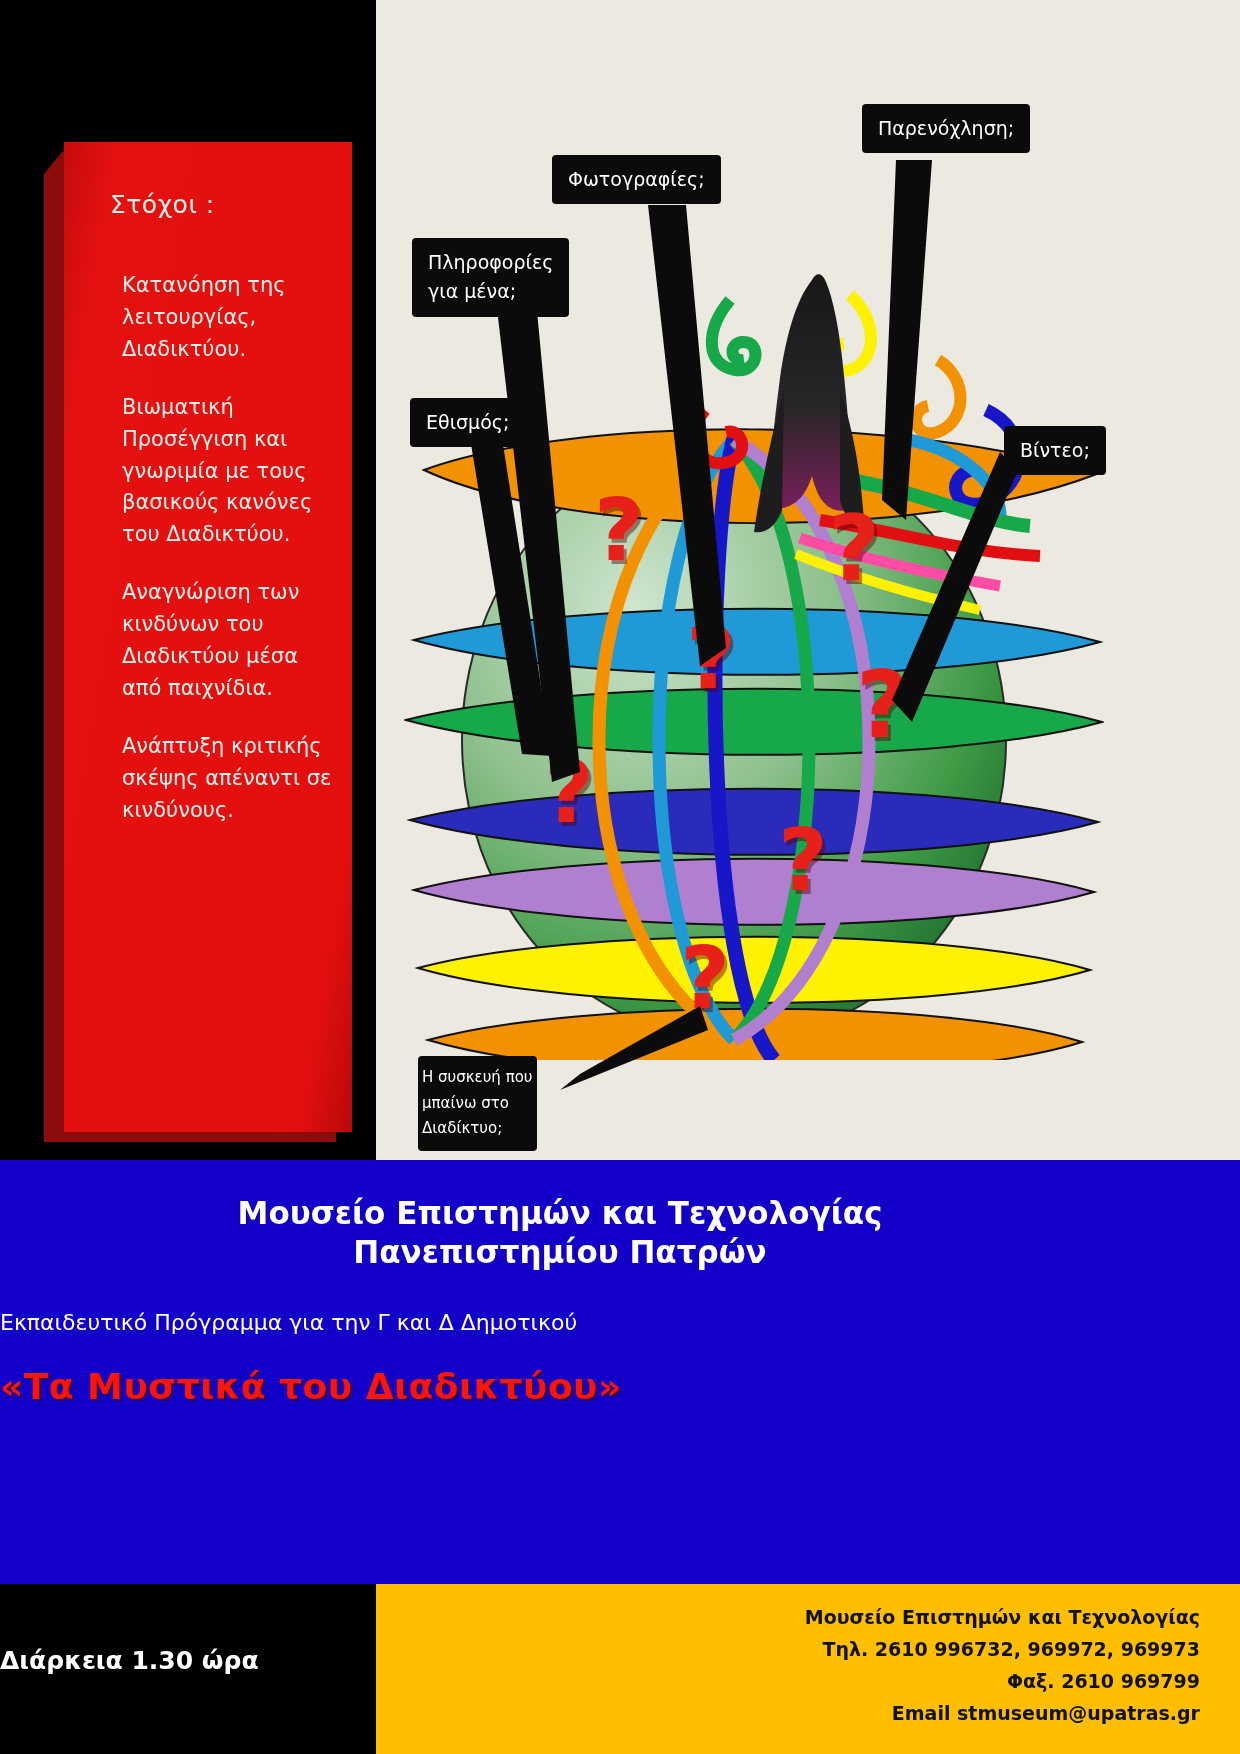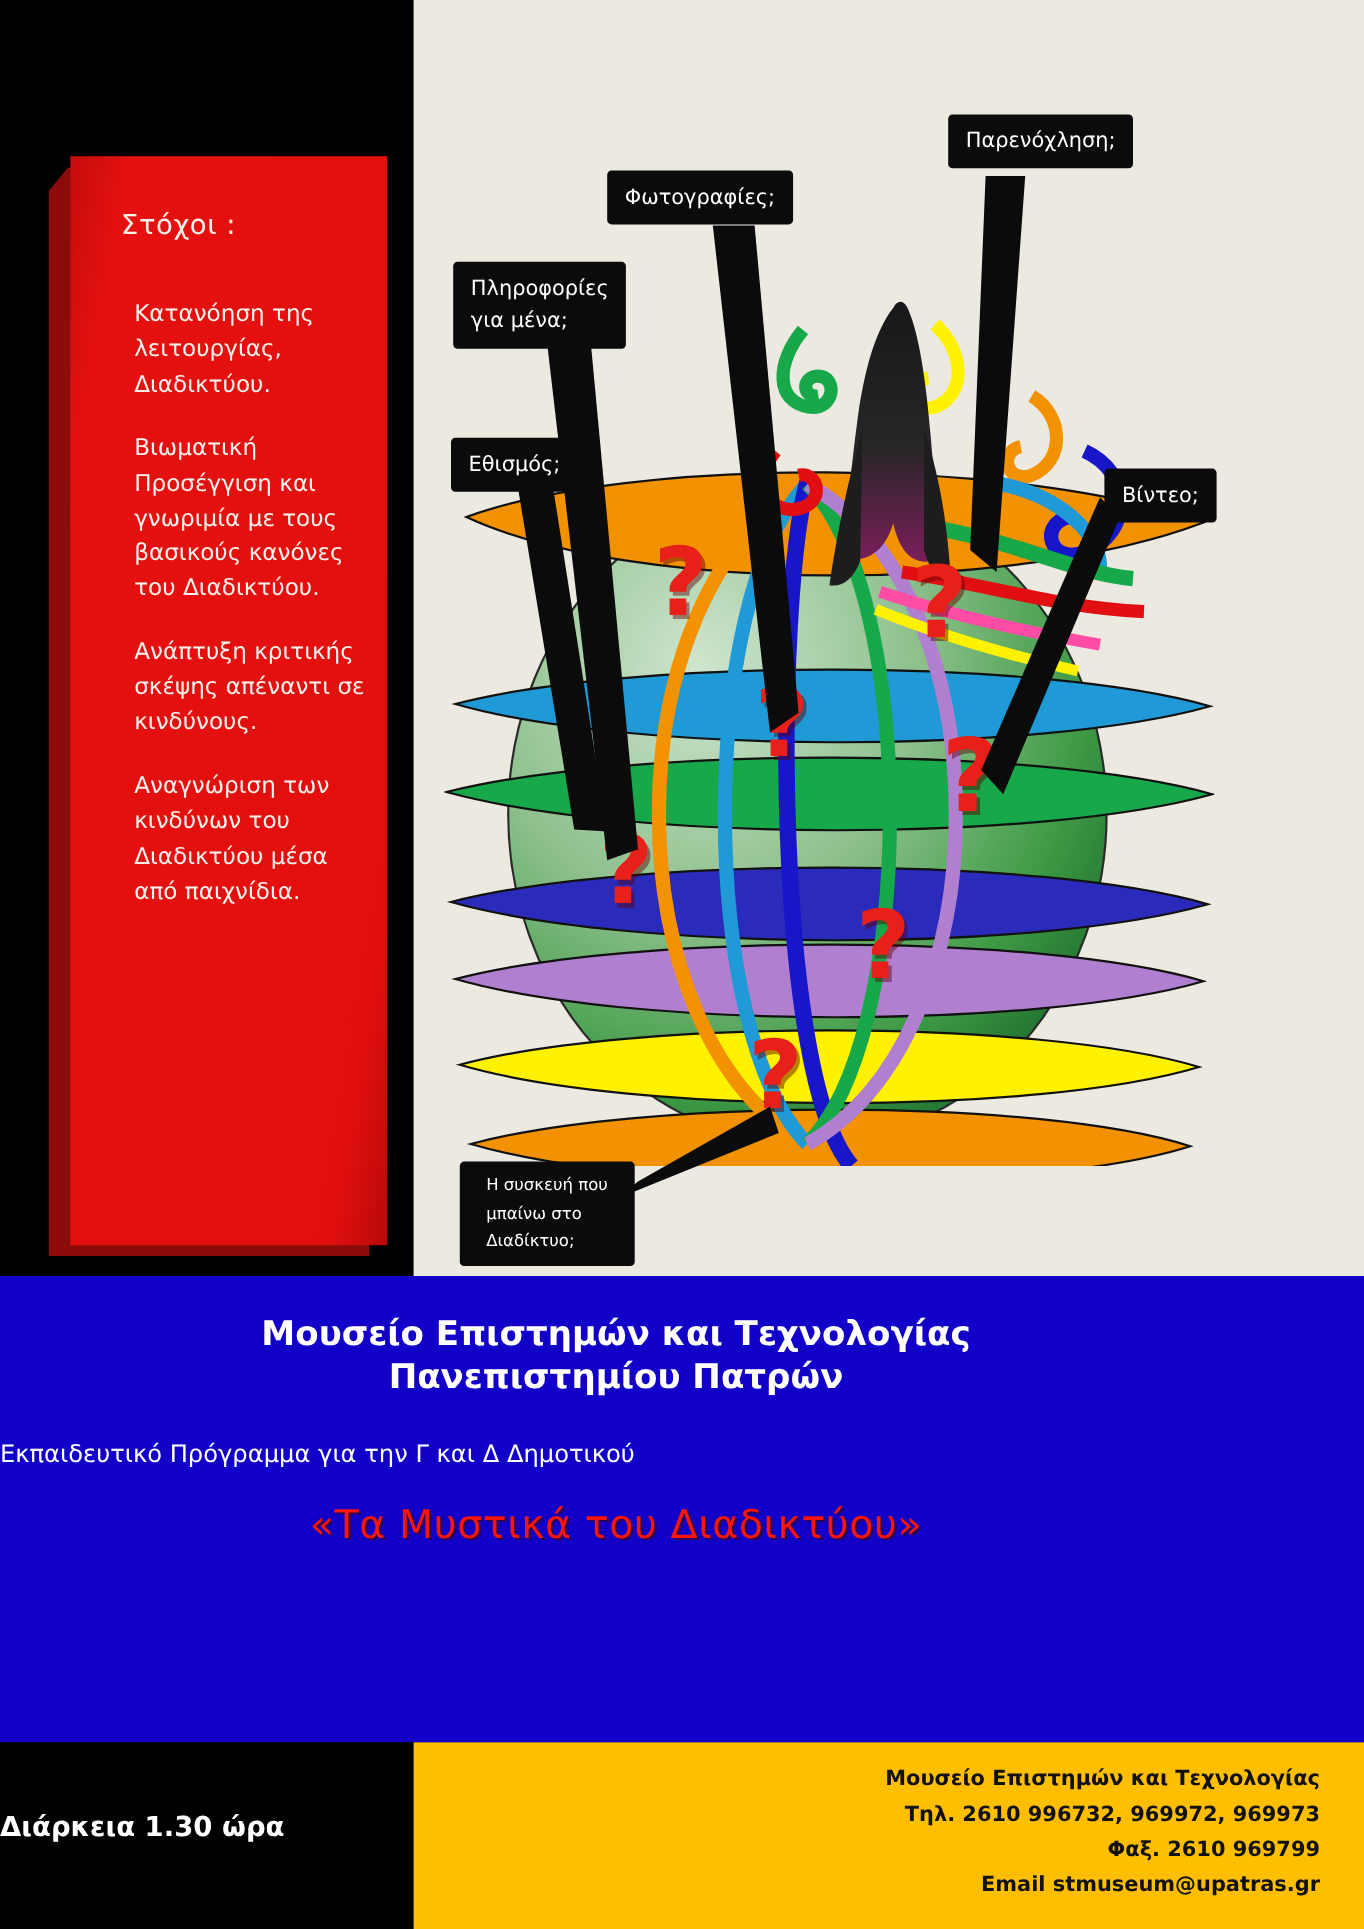--- a/index.html
+++ b/index.html
@@ -66,38 +66,38 @@
     position:absolute;
     background:#0b0b0b;
     color:#ffffff;
     border-radius:4px;
     padding:10px 16px;
     font-size:19px;
     line-height:1.55;
     white-space:pre-line;
     z-index:12;
   }
-  .bubble.small{font-size:15px;line-height:1.7;padding:9px 24px;}
+  .bubble.small{font-size:15px;line-height:1.7;padding:9px 4px;}
 
   
   .blue-band{
     position:absolute;left:0;top:1160px;width:1240px;height:424px;
     background:#1200c8;
   }
   .blue-title{
     position:absolute;left:0;top:34px;width:1120px;
     text-align:center;color:#fff;font-size:31px;font-weight:bold;line-height:1.25;
   }
   .blue-sub{
     position:absolute;left:0;top:150px;width:1120px;
     text-align:left;color:#fff;font-size:22px;
   }
   .blue-red-title{
     position:absolute;left:0;top:206px;width:1120px;
-    text-align:center;color:#fb1505;font-size:36px;font-weight:normal;
+    text-align:left;color:#fb1505;font-size:36px;font-weight:bold;
     letter-spacing:.5px;
     text-shadow:2px 2px 0 rgba(60,0,0,.55);
   }
 
   
   .footer-black{
     position:absolute;left:0;top:1584px;width:376px;height:170px;background:#000;
   }
   .footer-yellow{
     position:absolute;left:376px;top:1584px;width:864px;height:170px;background:#ffbf00;
@@ -202,22 +202,22 @@
   <div class="bubble small" style="left:418px;top:1056px;">Η συσκευή που
 μπαίνω  στο
 Διαδίκτυο;</div>
 
   <div class="red-shadow"></div>
   <div class="red-panel"></div>
   <div class="red-panel-inner">
     <div class="obj-title">Στόχοι :</div>
     <p class="obj-p">Κατανόηση της λειτουργίας, Διαδικτύου.</p>
     <p class="obj-p">Βιωματική Προσέγγιση και γνωριμία με τους βασικούς κανόνες του Διαδικτύου.</p>
+    <p class="obj-p">Αναγνώριση των  κινδύνων του Διαδικτύου μέσα από παιχνίδια.</p>
     <p class="obj-p">Ανάπτυξη κριτικής σκέψης απέναντι σε κινδύνους.</p>
-    <p class="obj-p">Αναγνώριση των  κινδύνων του Διαδικτύου μέσα από παιχνίδια.</p>
   </div>
 
   <div class="blue-band">
     <div class="blue-title">
       <div>Μουσείο  Επιστημών και Τεχνολογίας</div>
       <div>Πανεπιστημίου Πατρών</div>
     </div>
     <div class="blue-sub">Εκπαιδευτικό Πρόγραμμα για την Γ και Δ Δημοτικού</div>
     <div class="blue-red-title">«Τα Μυστικά του Διαδικτύου»</div>
   </div>

